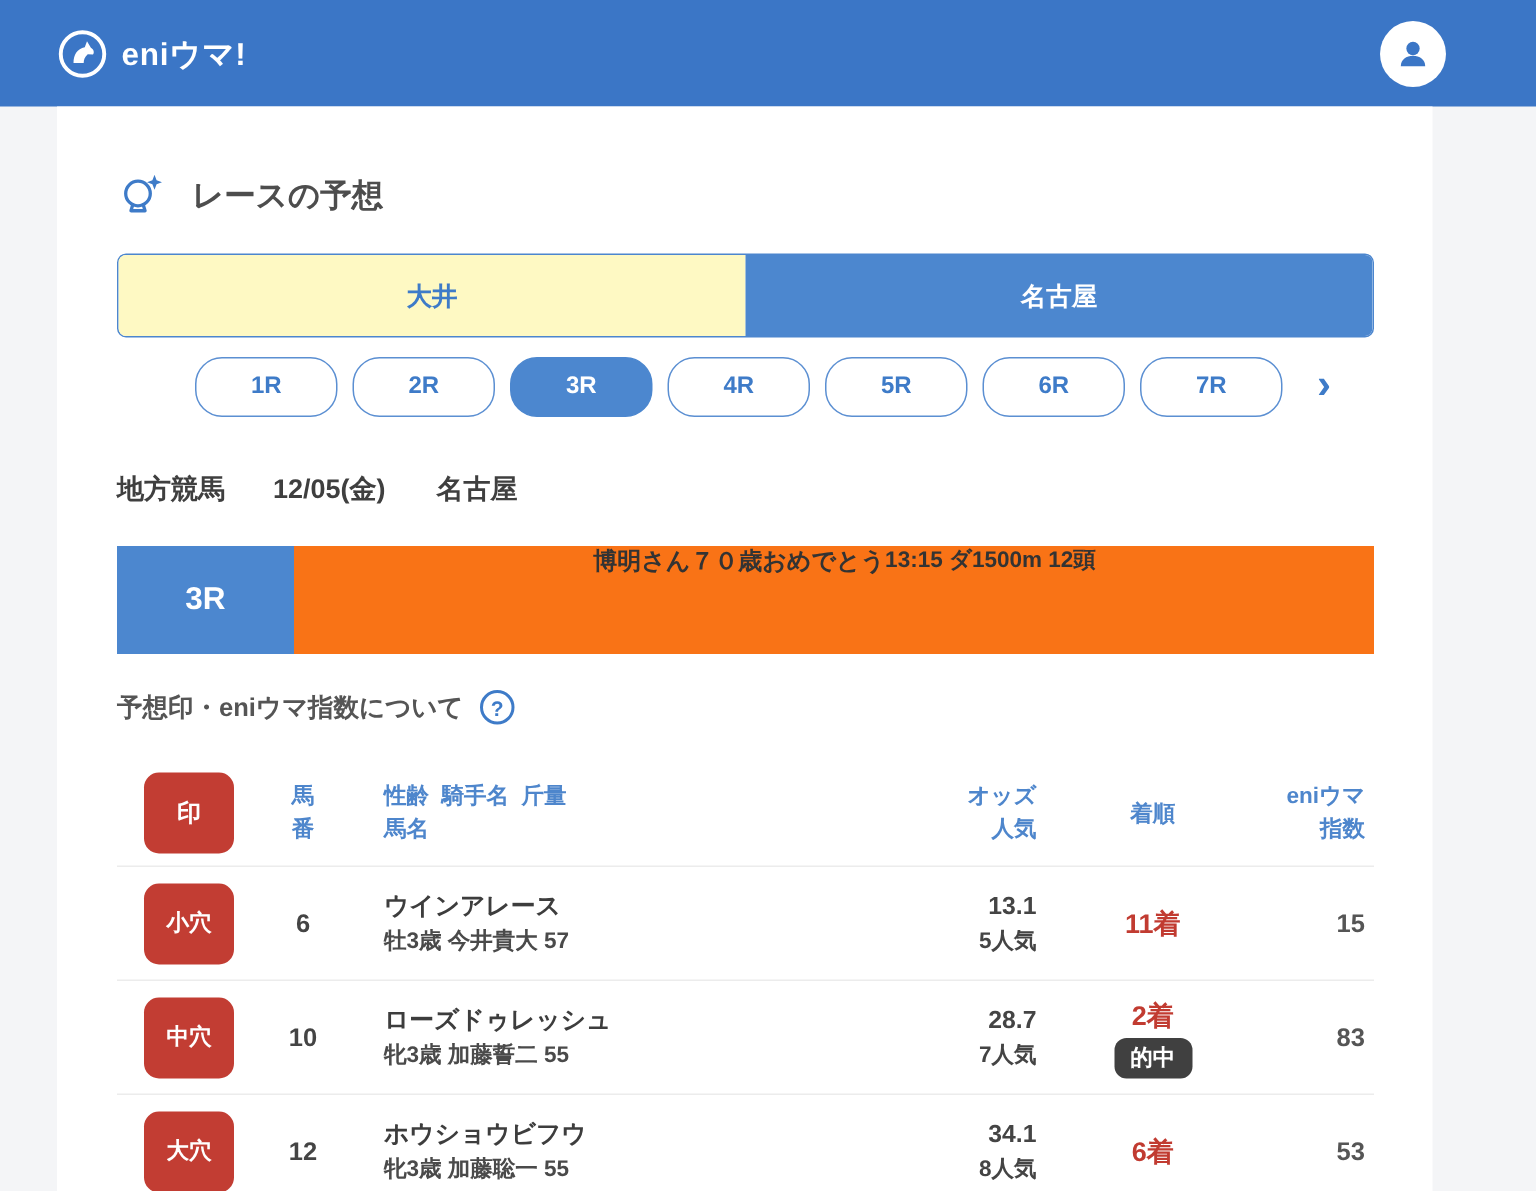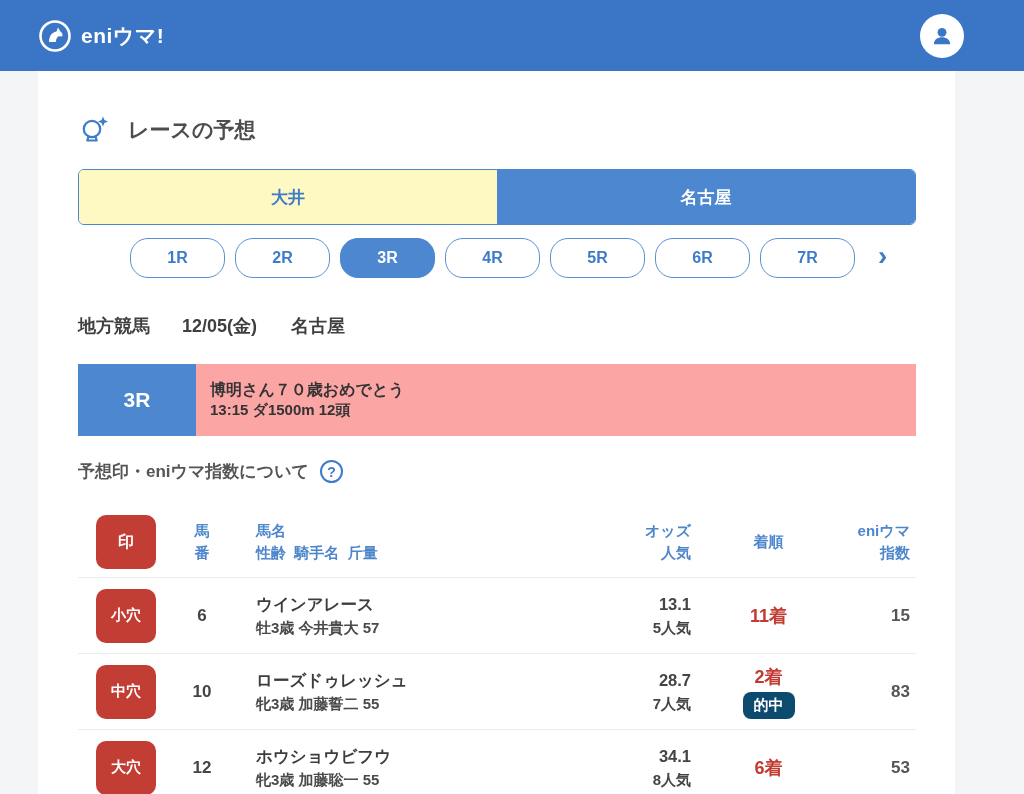--- a/index.html
+++ b/index.html
@@ -41,21 +41,21 @@
   
   .race-info { margin-top:36px; display:flex; align-items:baseline;
                font-size:18px; font-weight:bold; color:#3f3f3f; }
   .race-info .date  { margin-left:32px; }
   .race-info .venue { margin-left:34px; }
 
   
   .banner { margin-top:26px; height:72px; display:flex; }
   .banner-round { width:118px; background:#4c87cf; color:#ffffff; font-size:21px;
                   font-weight:bold; display:flex; align-items:center; justify-content:center; }
-  .banner-body { flex:1; background:#fca5a5; display:flex; flex-direction:column;
+  .banner-body { flex:1; background:#f97316; display:flex; flex-direction:row;
                  justify-content:center; padding-left:14px; gap:0; }
   .banner-title { font-size:16px; font-weight:bold; color:#333333; }
   .banner-sub   { font-size:15px; font-weight:bold; color:#333333; }
 
   
   .about { margin-top:24px; display:flex; align-items:center; gap:11px;
            font-size:17px; font-weight:bold; color:#555555; }
   .help-icon { width:23px; height:23px; border:2px solid #3e7bc8; border-radius:50%;
                color:#3e7bc8; font-size:14px; font-weight:bold; display:flex;
                align-items:center; justify-content:center; cursor:pointer; }
@@ -74,21 +74,21 @@
   .col-center { text-align:center; }
   .col-name   { padding-left:26px; }
   .col-odds   { text-align:right; padding-right:20px; }
   .col-index  { text-align:right; padding-right:6px; }
   .horse-no   { font-size:17px;   font-weight:bold; color:#444444; text-align:center; }
   .horse-name    { font-size:16.5px; font-weight:bold; color:#3d3d3d; }
   .horse-profile { font-size:15px;   font-weight:bold; color:#4a4a4a; }
   .odds { font-size:16.5px; font-weight:bold; color:#444444; }
   .pop  { font-size:15px;   font-weight:bold; color:#444444; }
   .rank { color:#c13b31; font-size:18px; font-weight:bold; }
-  .hit-badge { background:#0c4a6e; color:#ffffff; border-radius:8px; font-size:15px;
+  .hit-badge { background:#404040; color:#ffffff; border-radius:8px; font-size:15px;
                font-weight:bold; padding:4px 11px; display:inline-block; margin-top:3px; }
   .hit-badge:empty { display:none; }
   .index-val { font-size:17px; font-weight:bold; color:#555555; }
 </style>
 </head>
 <body>
 
 <div class="topbar">
   <div class="logo">
     <span style="display:flex;">
@@ -161,22 +161,22 @@
 
     <div class="trow thead">
       <div>
           <div class="mark-badge">印</div>
         </div>
       <div class="col-center two-line">
         <span style="display:block;">馬</span>
         <span style="display:block;">番</span>
       </div>
       <div class="col-name two-line">
+        <span style="display:block; white-space:pre;">性齢  騎手名  斤量</span>
         <span style="display:block;">馬名</span>
-        <span style="display:block; white-space:pre;">性齢  騎手名  斤量</span>
       </div>
       <div class="col-odds two-line">
         <span style="display:block;">オッズ</span>
         <span style="display:block;">人気</span>
       </div>
       <div class="col-center">着順</div>
       <div class="col-index two-line">
         <span style="display:block;">eniウマ</span>
         <span style="display:block;">指数</span>
       </div>

